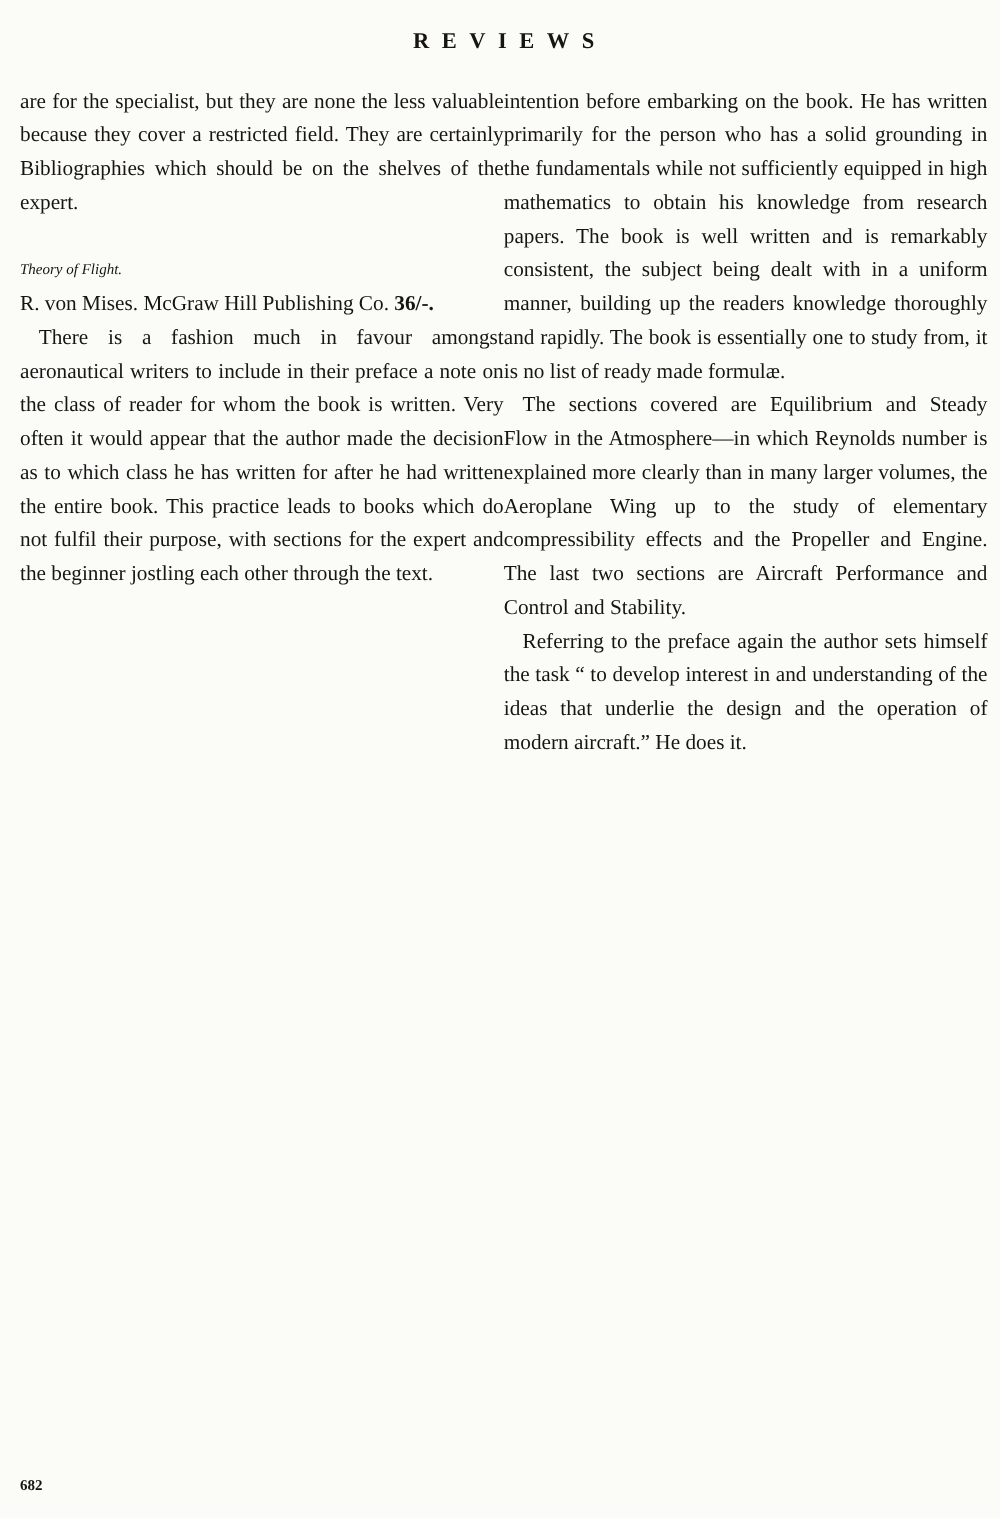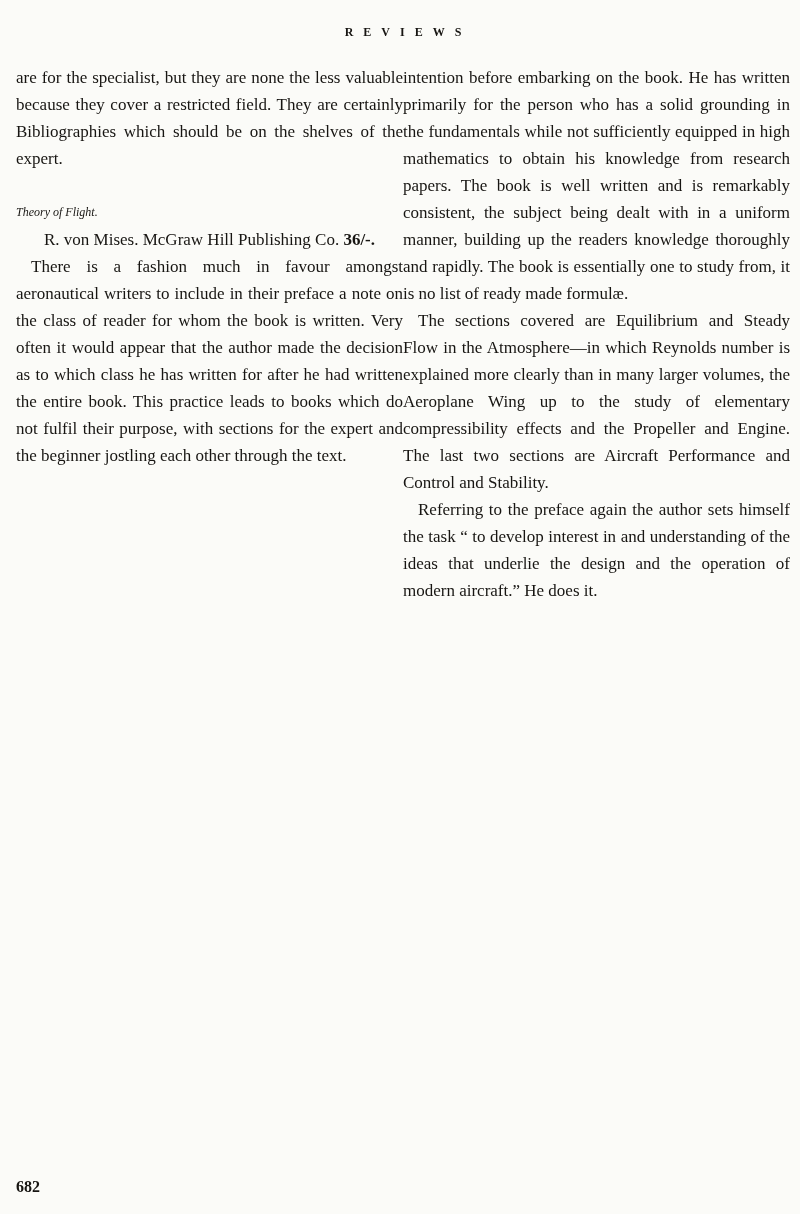--- a/index.html
+++ b/index.html
@@ -20,21 +20,21 @@
     overflow: hidden;
   }
 
   .page-header {
     text-align: center;
     margin-top: 6px;
   }
 
   .page-header h1 {
     display: inline-block;
-    font-size: 12px;
+    font-size: 18px;
     font-weight: bold;
     letter-spacing: 10px;
     padding-left: 10px; 
   }
 
   .columns {
     display: flex;
     margin-top: 24px;
   }
 
@@ -53,32 +53,32 @@
     margin-top: 27px;
     font-size: 12px;
     font-style: italic;
     font-weight: normal;
     text-align: left;
   }
 
   .citation {
     margin-left: 31px;
     margin-top: 2px;
-    text-align: center;
+    text-align: left;
   }
 
   .citation .price { font-weight: bold; }
 
   .para-fashion { margin-top: 14px; }
 
   .page-number {
     position: absolute;
     left: 16px;
     bottom: 18px;
-    font-size: 16px;
+    font-size: 12px;
     font-weight: bold;
   }
 </style>
 </head>
 <body>
 
 <div class="page">
 
   <header class="page-header">
     <h1>REVIEWS</h1>

